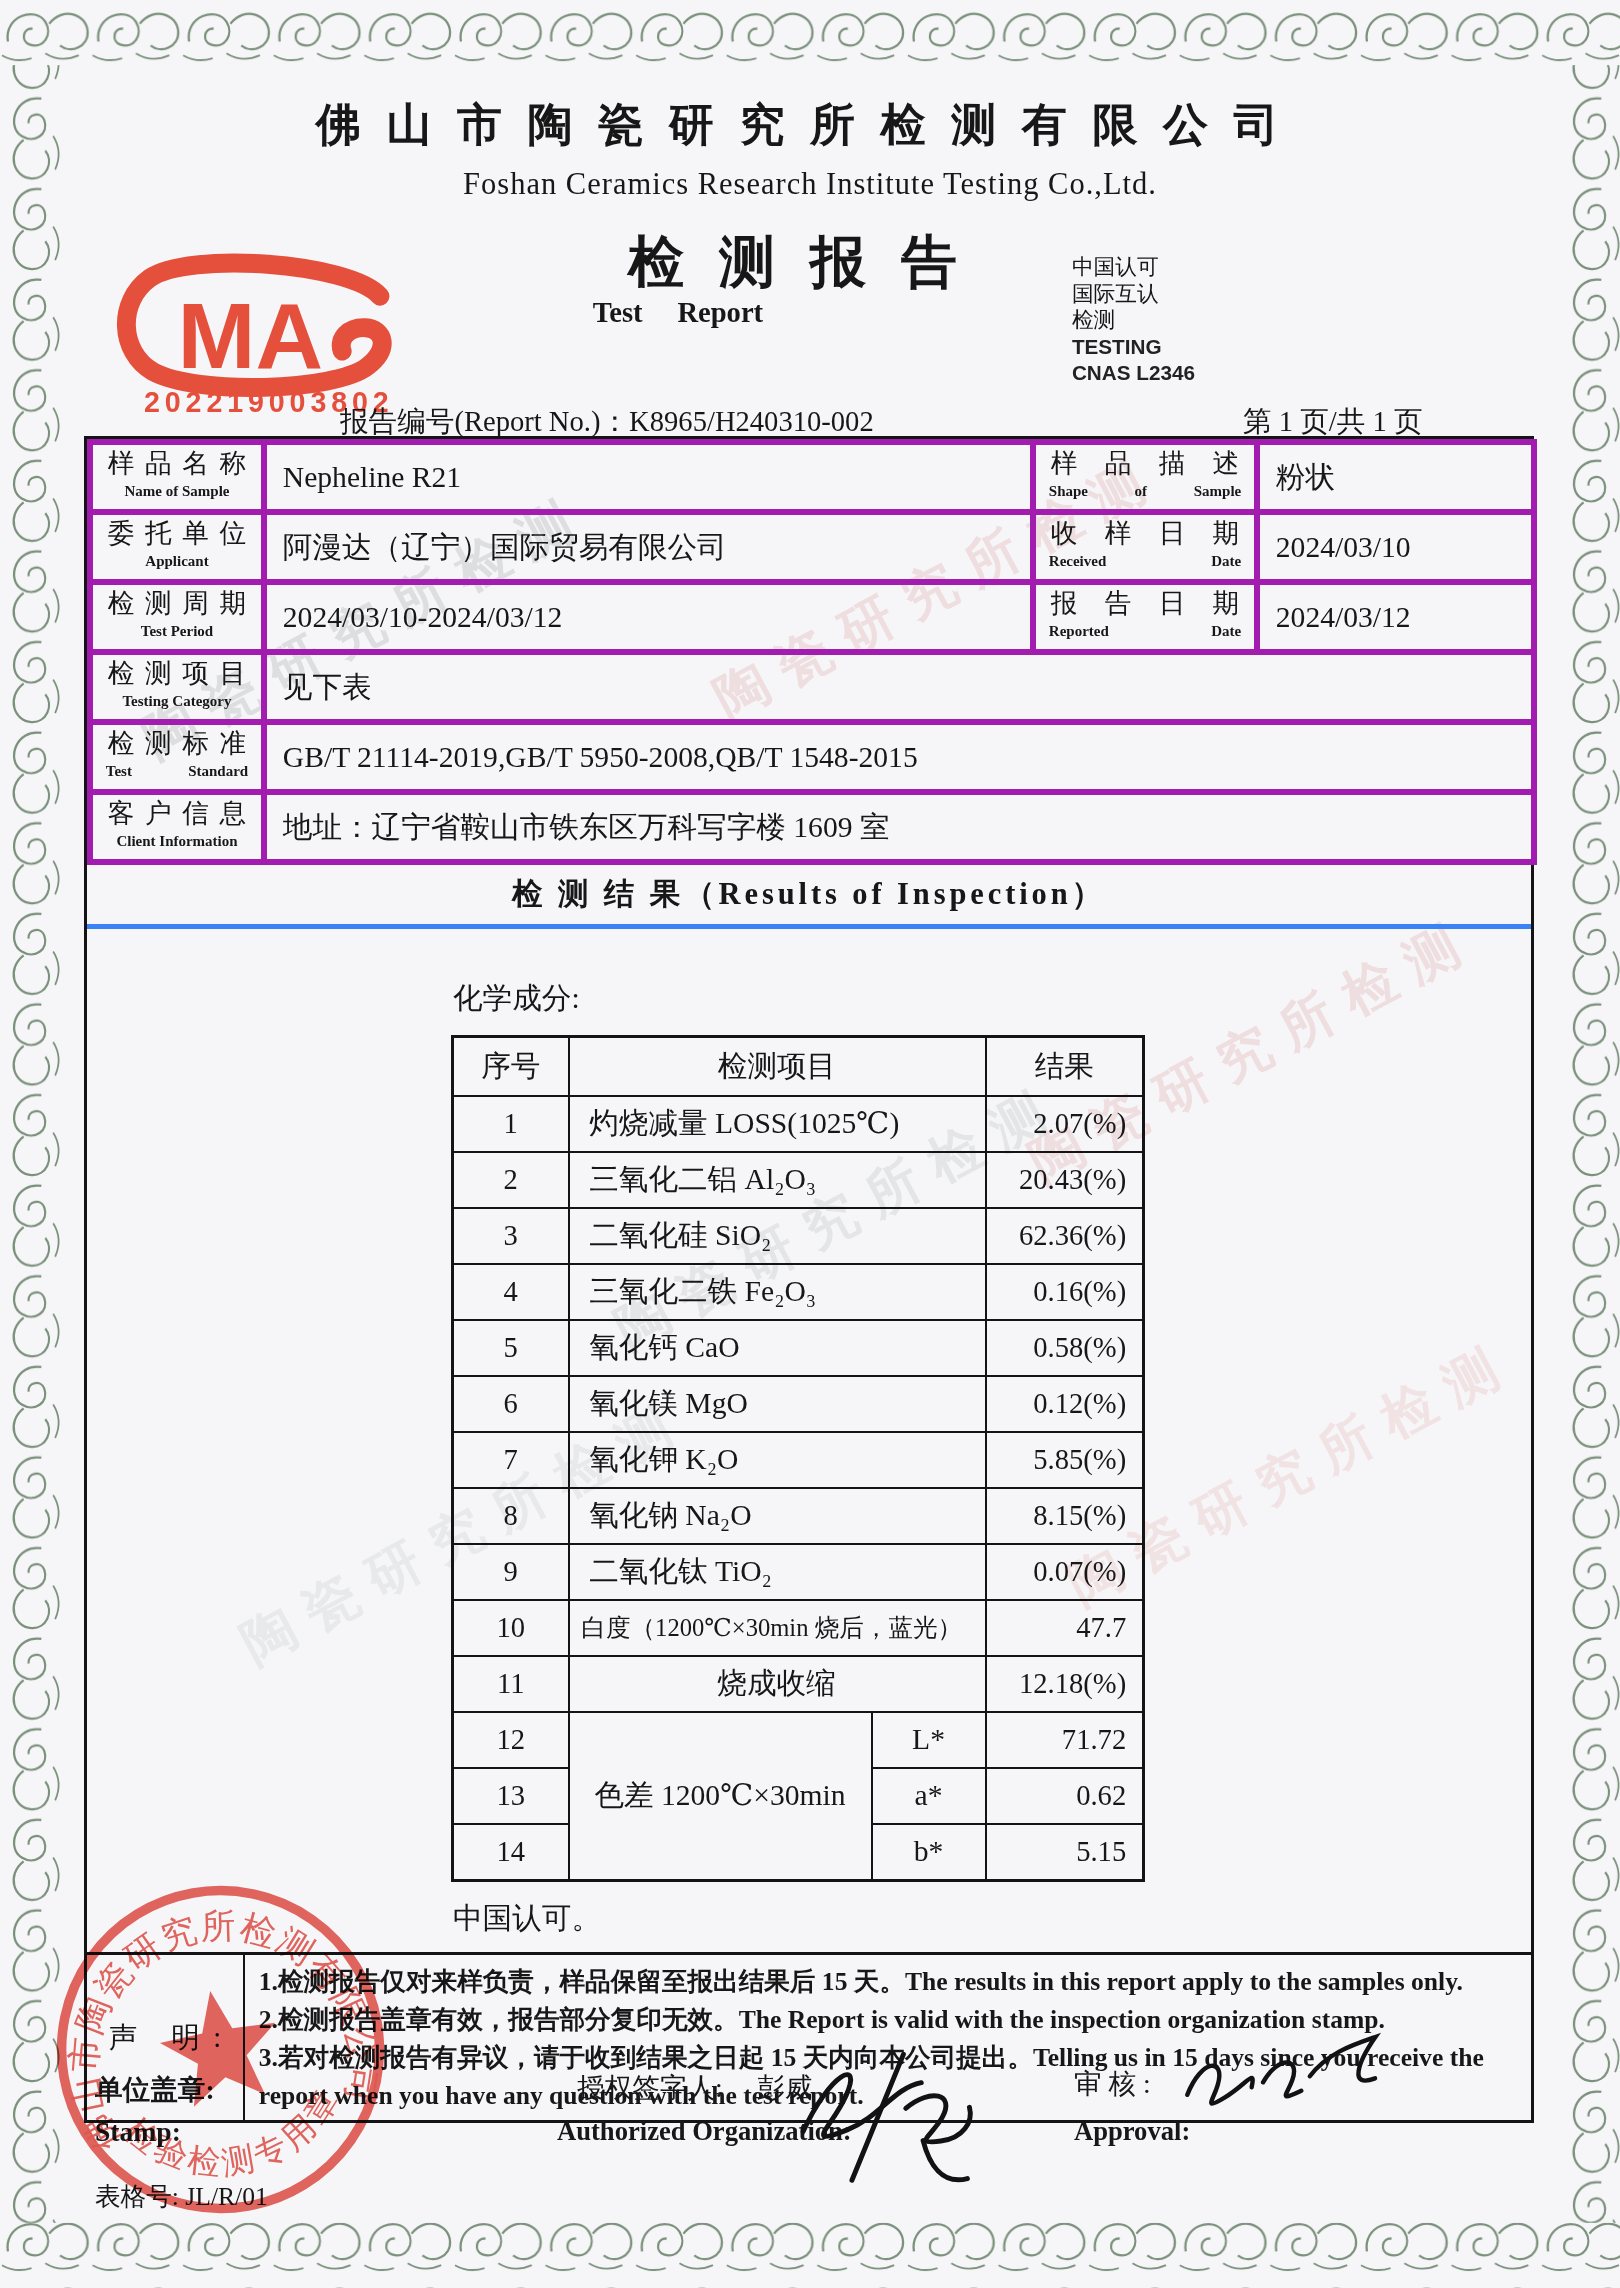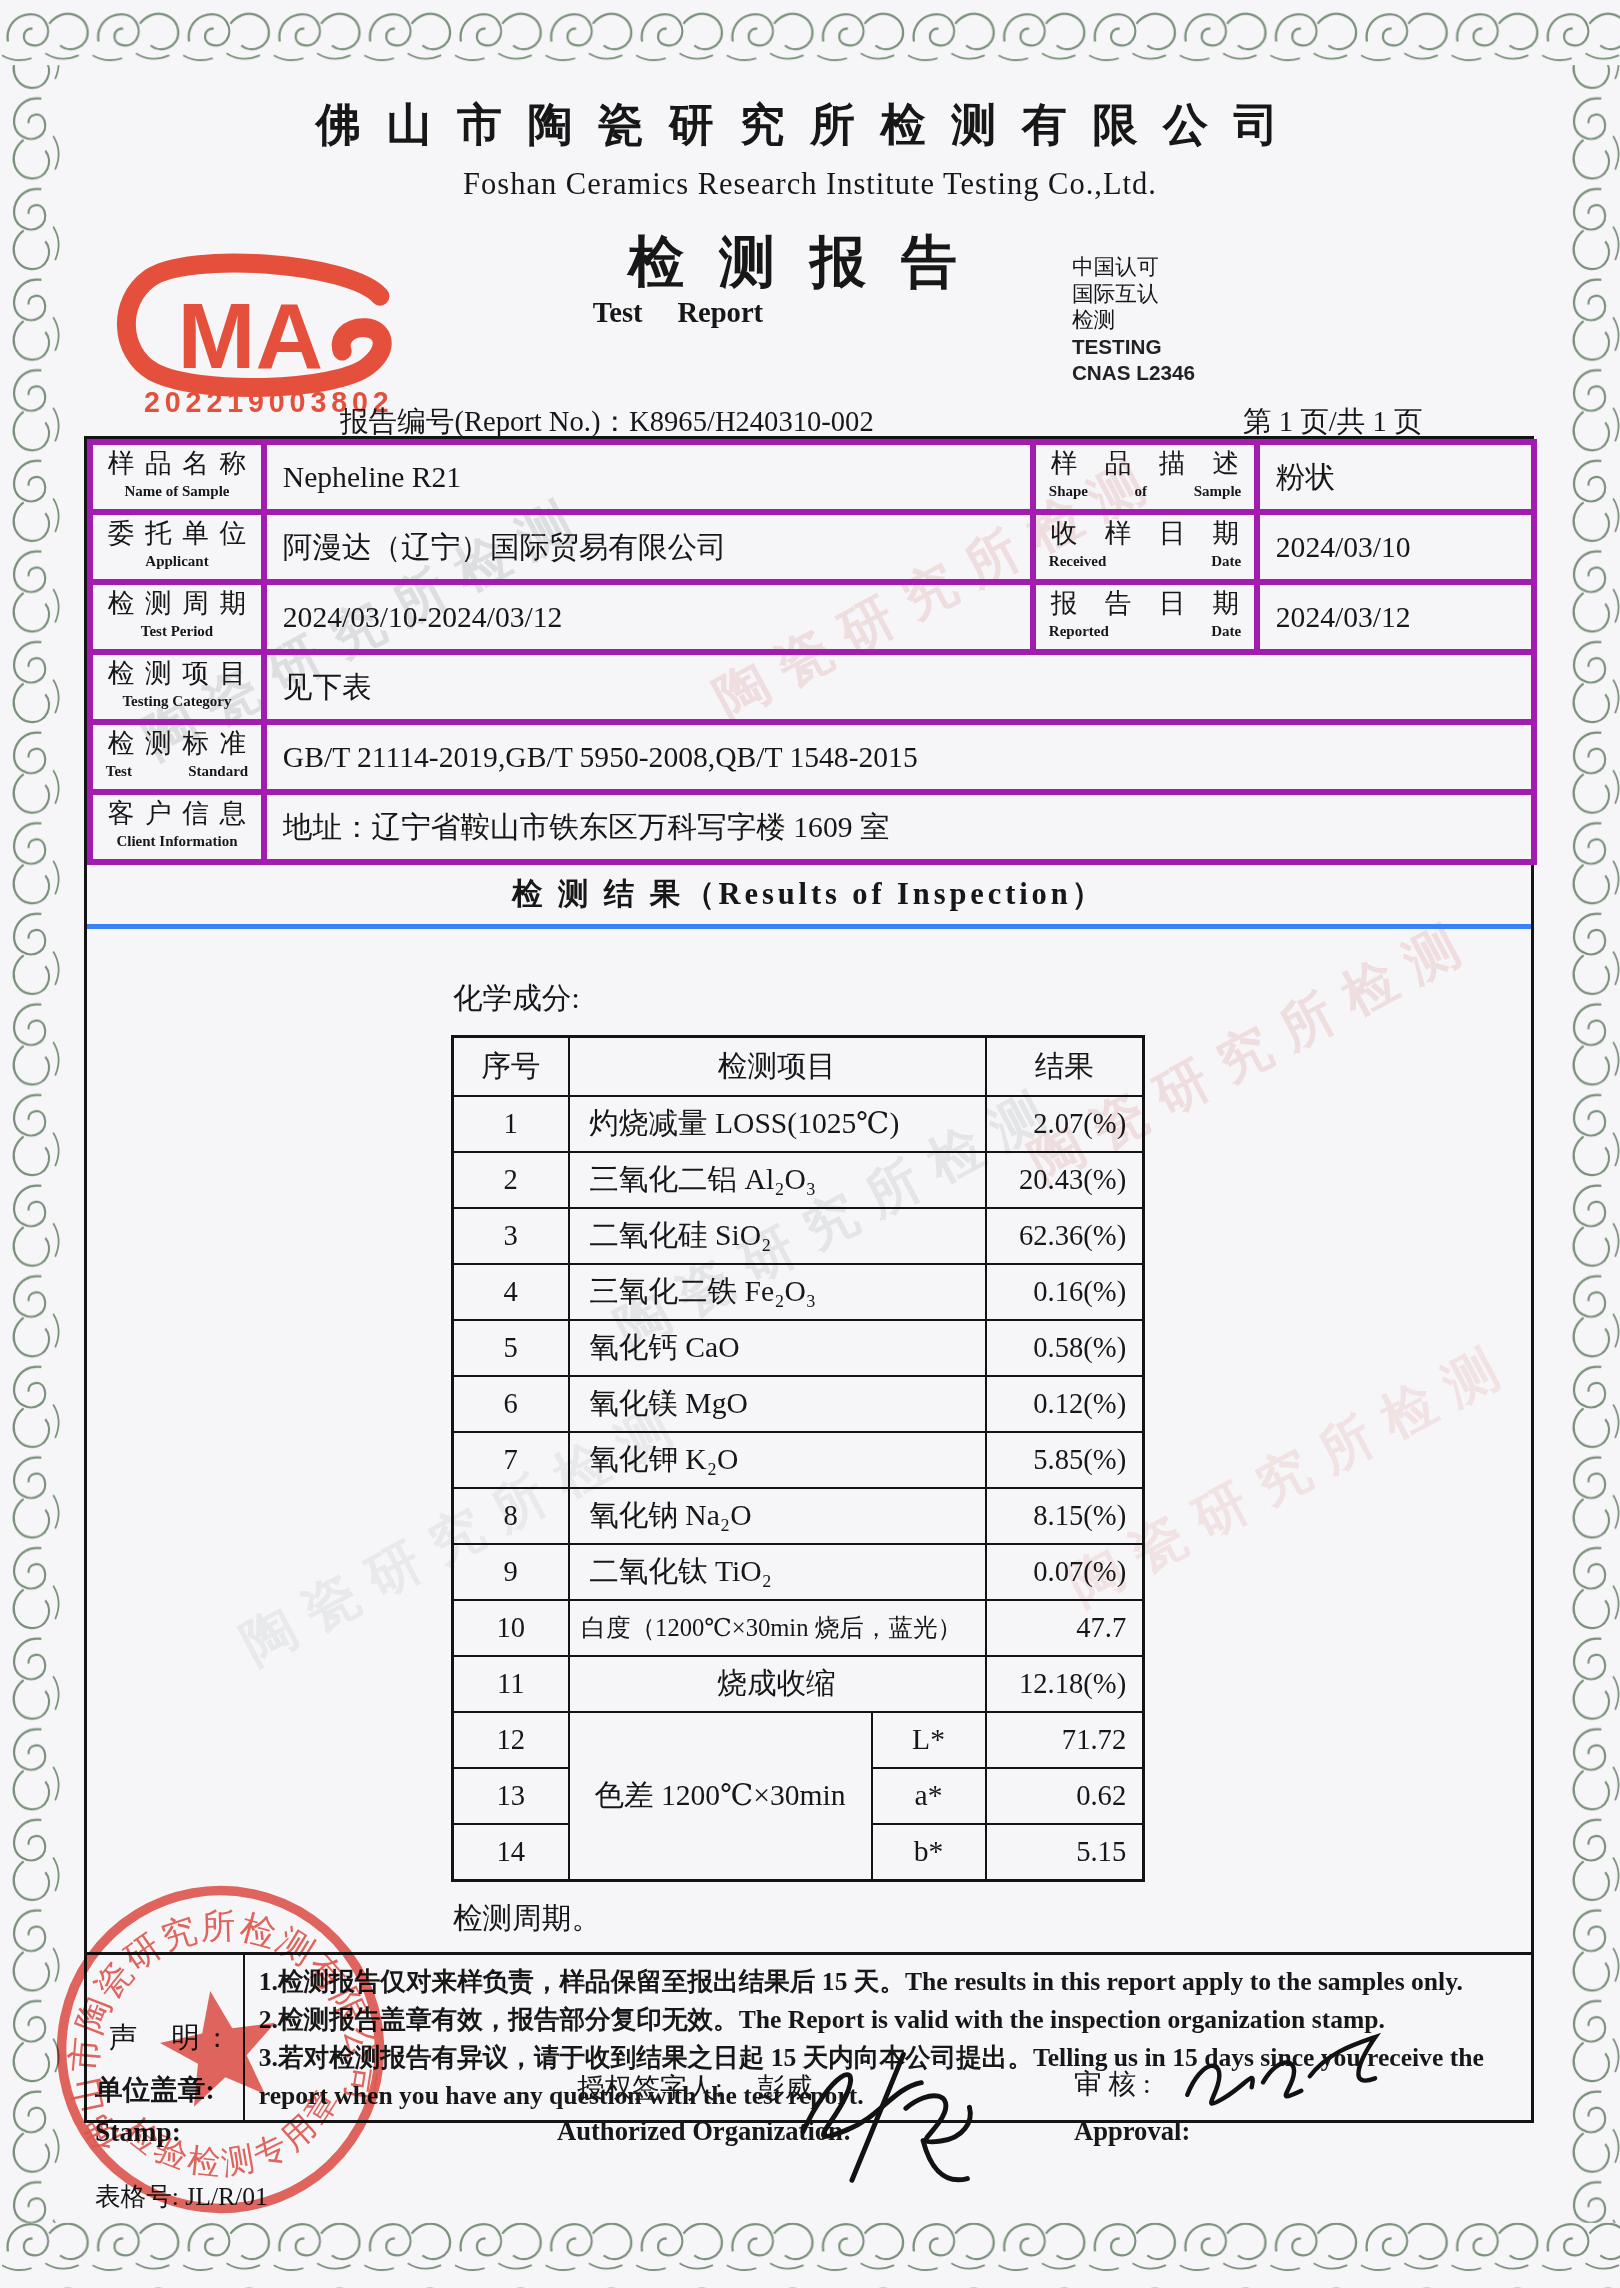--- a/index.html
+++ b/index.html
@@ -273,21 +273,21 @@
           <td class="res">0.62</td>
         </tr>
         <tr>
           <td class="no">14</td>
           <td class="sub">b*</td>
           <td class="res">5.15</td>
         </tr>
       </tbody>
         </table>
 
-      <div class="below-blank">检测周期。</div>
+      <div class="below-blank">中国认可。</div>
     </div>
 
     <div class="declaration">
       <div class="decl-label">
           <div>声 明:</div>
         </div>
       <div class="decl-notes">
         <div>1.检测报告仅对来样负责，样品保留至报出结果后 15 天。The results in this report apply to the samples only.</div>
         <div>2.检测报告盖章有效，报告部分复印无效。The Report is valid with the inspection organization stamp.</div>
         <div>3.若对检测报告有异议，请于收到结果之日起 15 天内向本公司提出。Telling us in 15 days since you receive the report when you have any question with the test report.</div>

